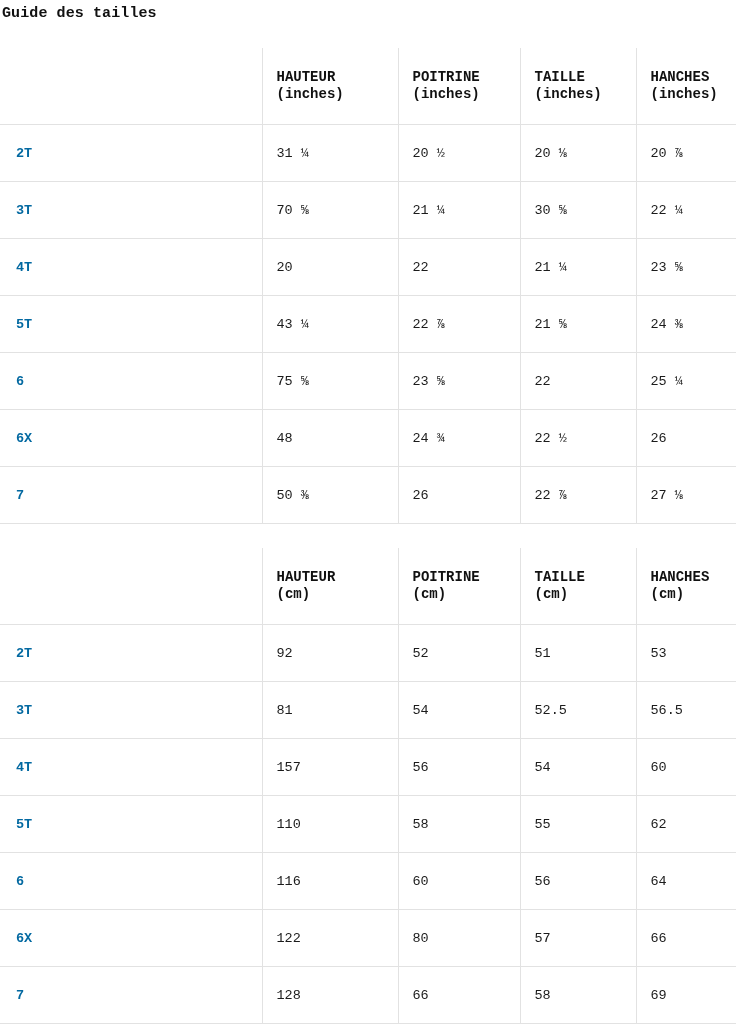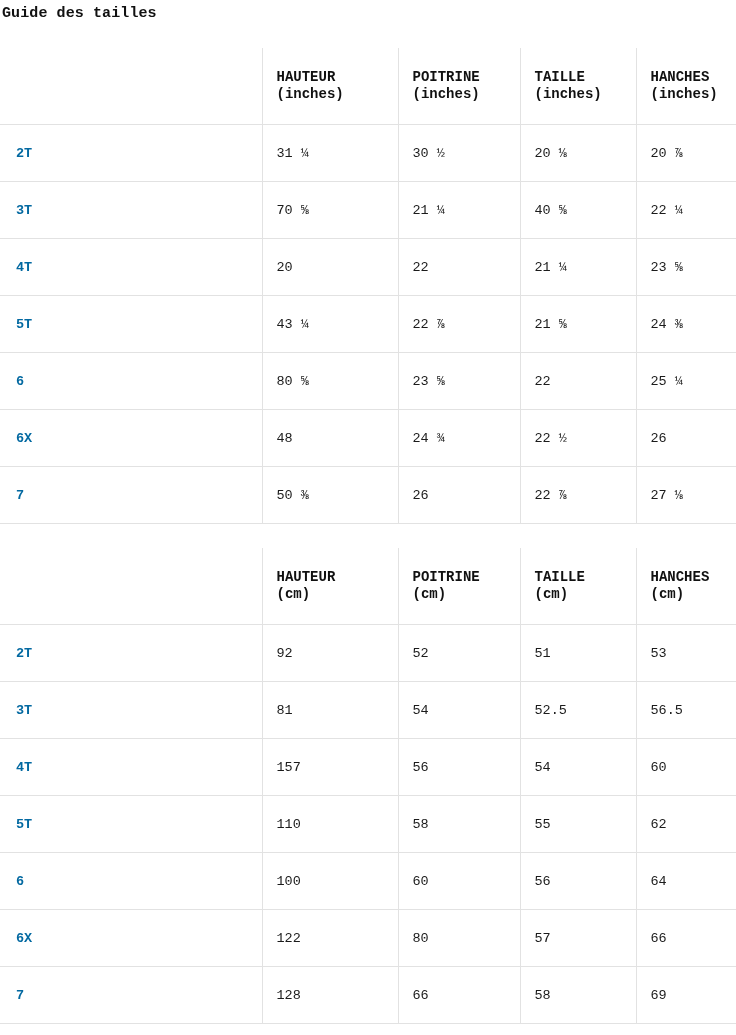--- a/index.html
+++ b/index.html
@@ -125,48 +125,48 @@
           <th>
             <span>HANCHES</span>
             <span class="unit">(inches)</span>
           </th>
         </tr>
       </thead>
       <tbody>
         <tr>
           <td class="rowhead">2T</td>
           <td>31 ¼</td>
-          <td>30 ½</td>
+          <td>20 ½</td>
           <td>20 ⅛</td>
           <td>20 ⅞</td>
         </tr>
         <tr>
           <td class="rowhead">3T</td>
           <td>70 ⅝</td>
           <td>21 ¼</td>
-          <td>40 ⅝</td>
+          <td>30 ⅝</td>
           <td>22 ¼</td>
         </tr>
         <tr>
           <td class="rowhead">4T</td>
           <td>20</td>
           <td>22</td>
           <td>21 ¼</td>
           <td>23 ⅝</td>
         </tr>
         <tr>
           <td class="rowhead">5T</td>
           <td>43 ¼</td>
           <td>22 ⅞</td>
           <td>21 ⅝</td>
           <td>24 ⅜</td>
         </tr>
         <tr>
           <td class="rowhead">6</td>
-          <td>80 ⅝</td>
+          <td>75 ⅝</td>
           <td>23 ⅝</td>
           <td>22</td>
           <td>25 ¼</td>
         </tr>
         <tr>
           <td class="rowhead">6X</td>
           <td>48</td>
           <td>24 ¾</td>
           <td>22 ½</td>
           <td>26</td>
@@ -238,21 +238,21 @@
         </tr>
         <tr>
           <td class="rowhead">5T</td>
           <td>110</td>
           <td>58</td>
           <td>55</td>
           <td>62</td>
         </tr>
         <tr>
           <td class="rowhead">6</td>
-          <td>100</td>
+          <td>116</td>
           <td>60</td>
           <td>56</td>
           <td>64</td>
         </tr>
         <tr>
           <td class="rowhead">6X</td>
           <td>122</td>
           <td>80</td>
           <td>57</td>
           <td>66</td>

